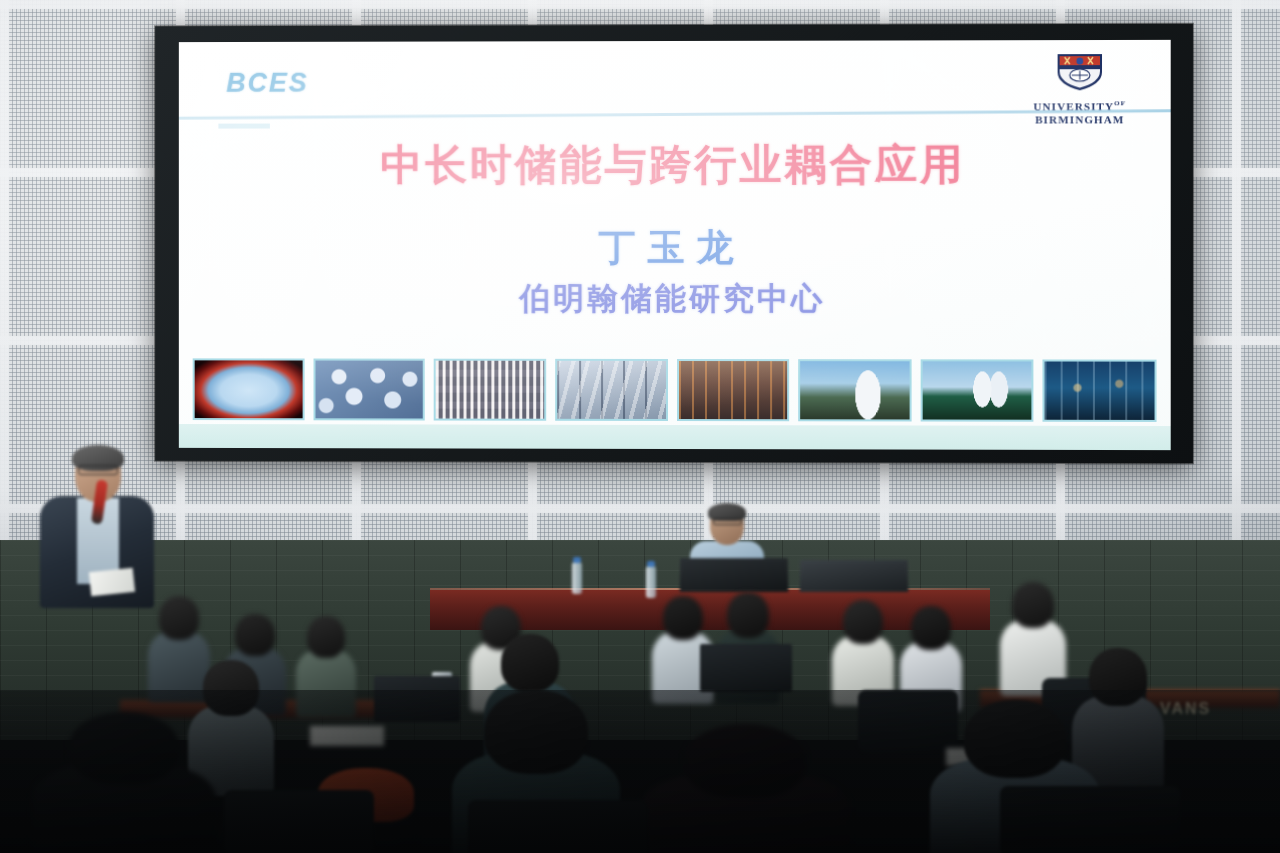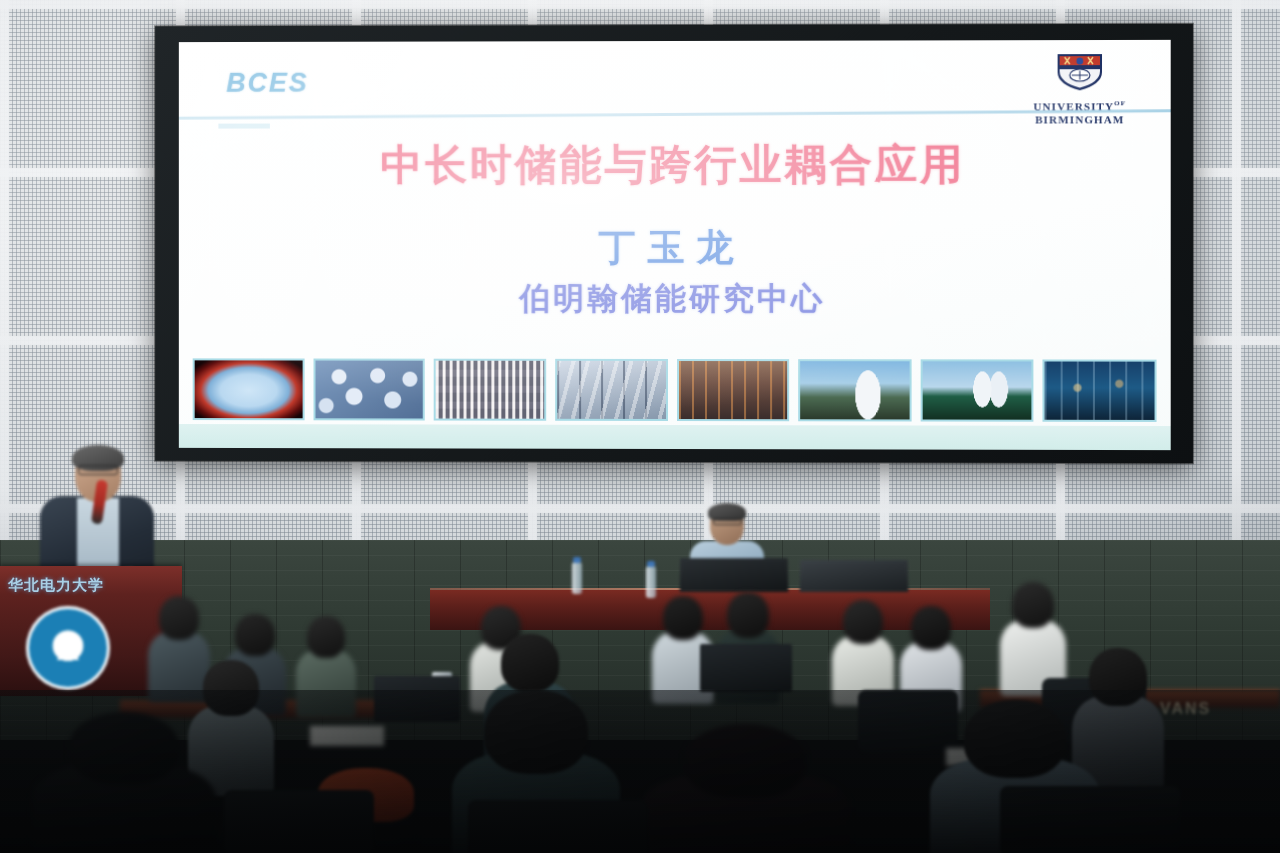--- a/index.html
+++ b/index.html
@@ -358,27 +358,20 @@
   <div class="presenter blur-soft">
     <div class="p-body"></div>
     <div class="p-shirt"></div>
     <div class="p-head"></div>
     <div class="p-hair"></div>
     <div class="p-glass"></div>
     <div class="p-mic"></div>
     <div class="p-paper"></div>
   </div>
 
-  <div class="podium">
-    <div class="podium-text">华北电力大学</div>
-    <div class="podium-emblem blur-soft">
-      <div class="podium-emblem-in"></div>
-      <div class="podium-flask"></div>
-    </div>
-  </div>
 
   <div class="s-chair blur-soft" style="left:676px;top:533px;width:96px;height:46px;"></div>
   <div class="seated blur-soft">
     <div class="s-body"></div>
     <div class="s-head"></div>
     <div class="s-hair"></div>
     <div class="s-glass"></div>
   </div>
 
   <div class="head-table-edge"></div>

